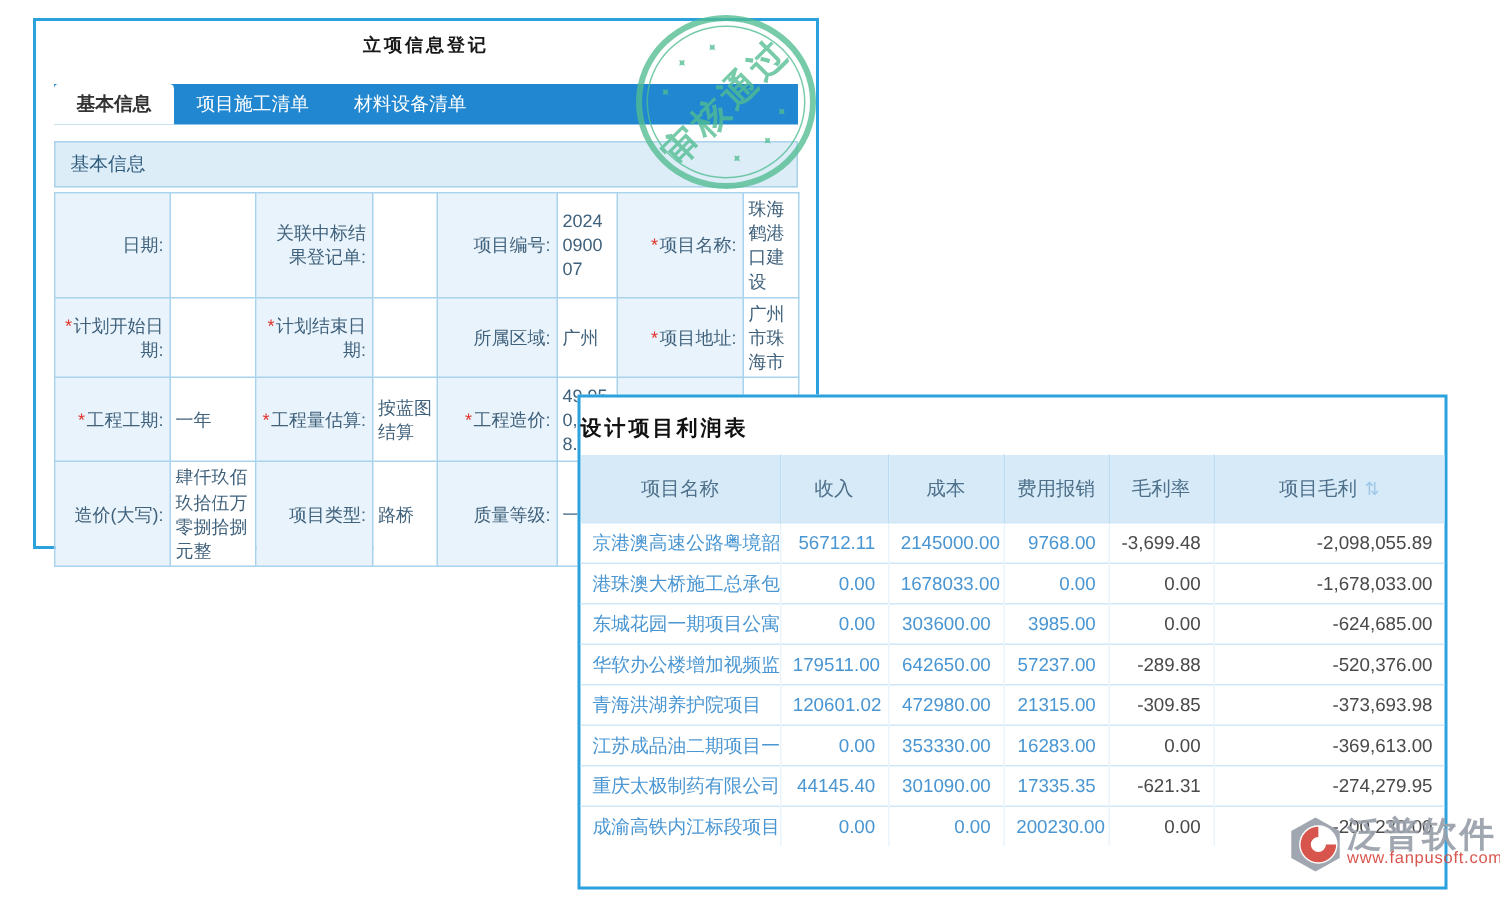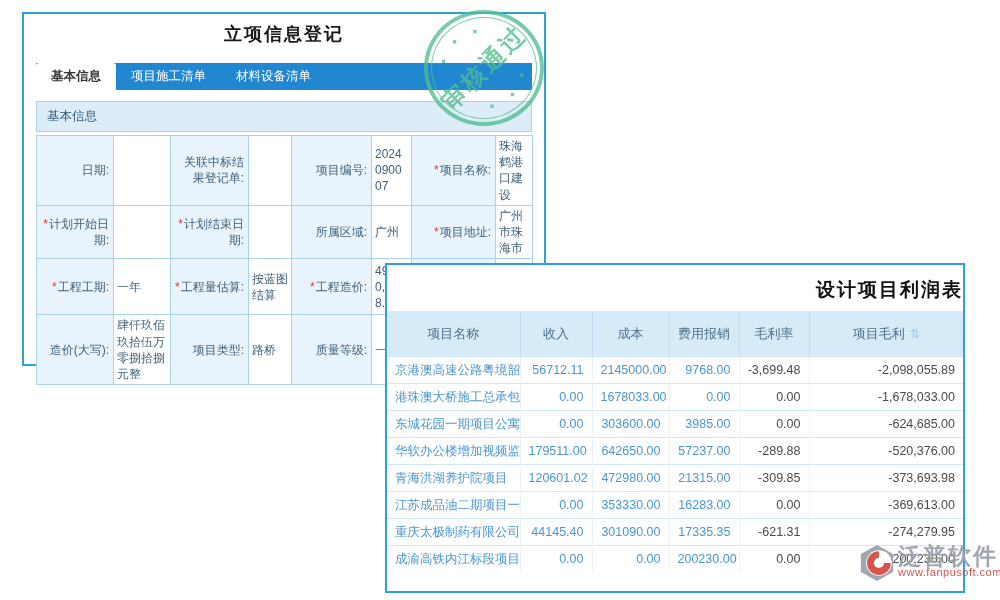--- a/index.html
+++ b/index.html
@@ -4,21 +4,21 @@
 <style>
   html,body{margin:0;padding:0;}
   body{
     width:1000px;height:600px;position:relative;background:#fff;overflow:hidden;
     font-family:"Liberation Sans","DejaVu Sans",sans-serif;
   }
   .panel{position:absolute;background:#fff;border:2px solid #2ba2de;box-sizing:border-box;}
 
   
   #panel-registration{left:22px;top:12px;width:524px;height:354px;z-index:1;}
-  .reg-title{text-align:center;font-size:18px;font-weight:bold;color:#181818;margin-top:8px;letter-spacing:2px;}
+  .reg-title{text-align:center;font-size:12px;font-weight:bold;color:#181818;margin-top:8px;letter-spacing:2px;}
   .tabbar{margin:17px 12px 0 12px;height:27px;display:flex;align-items:stretch;}
   .tab{padding:0 15px;line-height:27px;font-size:12.5px;color:#ffffff;cursor:pointer;white-space:nowrap;}
   .tab.active{background:#fff;color:#333;border-top-left-radius:3px;border-top-right-radius:3px;font-weight:bold;}
   .section-head{margin:11px 12px 0 12px;background:#dcedf8;border:1px solid #a9d3ed;font-size:12.5px;color:#2f5b7c;padding:6px 10px;box-sizing:border-box;}
   .form-table{margin:3px 12px 0 12px;border-collapse:collapse;table-layout:fixed;width:496px;}
   .form-table td{border:1px solid #a9d3ed;font-size:12px;color:#3f617c;padding:2px 4px;vertical-align:middle;word-break:break-all;line-height:1.35;}
   .form-table td.lbl{background:#e9f3fb;text-align:right;}
   .form-table td.val{background:#fff;text-align:left;padding:2px 3px;}
   .form-table tr:nth-child(1){height:65px;}
   .form-table tr:nth-child(2){height:50px;}
@@ -31,21 +31,21 @@
   .stamp-circle{position:absolute;inset:0;border:4px solid #52bd92;border-radius:50%;box-sizing:border-box;}
   .stamp-circle.inner{inset:7px;border-width:1.5px;}
   .stamp-rot{position:absolute;inset:0;transform:rotate(-45deg);display:flex;align-items:center;justify-content:center;
     color:#52bd92;font-weight:bold;font-size:24px;letter-spacing:3px;white-space:nowrap;}
   .star{position:absolute;font-size:9px;color:#52bd92;}
   .s1{top:17%;left:27%;} .s2{top:12%;left:45%;} .s3{top:18%;left:63%;}
   .s4{bottom:17%;left:29%;} .s5{bottom:12%;left:48%;} .s6{bottom:18%;left:65%;}
 
   
   #panel-profit{left:385px;top:263px;width:580px;height:330px;z-index:3;}
-  .profit-title{text-align:right;font-weight:bold;font-size:19px;color:#111;padding:12px 0 8px;letter-spacing:2px;}
+  .profit-title{text-align:left;font-weight:bold;font-size:14px;color:#111;padding:12px 0 8px;letter-spacing:2px;}
   .profit-table{width:576px;border-collapse:collapse;table-layout:fixed;}
   .profit-table th{background:#d7eaf8;color:#4e708a;font-weight:normal;font-size:13px;height:43px;
     border-right:1px solid #bcdcf2;overflow:hidden;white-space:nowrap;}
   .profit-table th:last-child{border-right:none;}
   .profit-table td{font-size:12.5px;height:26px;border-top:1px solid #cfe7f7;border-right:1px solid #eaf4fb;
     padding:0 8px;white-space:nowrap;overflow:hidden;}
   .profit-table td:last-child{border-right:none;margin-left:31px;}
   .c-name{color:#4a96d2;text-align:left;cursor:pointer;}
   .c-num{color:#4a96d2;text-align:right;}
   .c-dark{color:#4a4a4a;text-align:right;}

